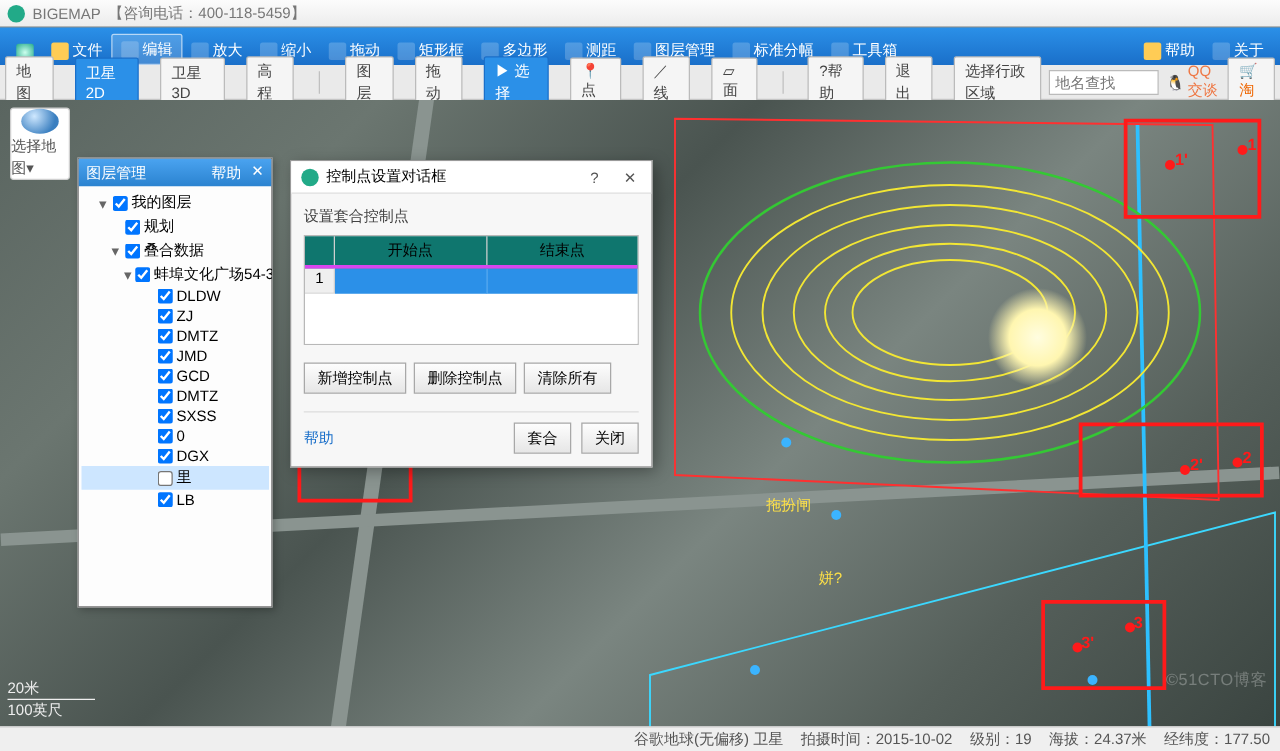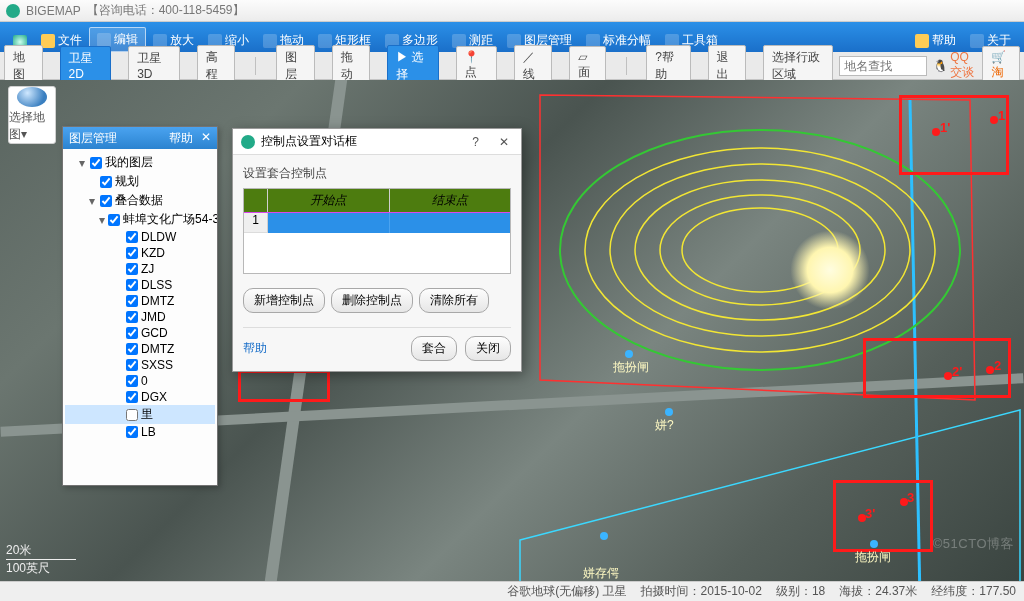--- a/index.html
+++ b/index.html
@@ -30,37 +30,37 @@
 .tree-item input[type=checkbox]{ width:12px; height:12px; }
 .ind1{padding-left:12px}.ind2{padding-left:22px}.ind3{padding-left:34px}.ind4{padding-left:48px}
 .tree-item.sel { background:#cde6ff; }
 .dialog { position:absolute; left:232px; top:128px; width:290px; background:#f7f7f7; border:1px solid #9a9a9a; box-shadow:3px 3px 12px rgba(0,0,0,.35); }
 .dlg-title { height:26px; display:flex; align-items:center; padding:0 8px; gap:6px; background:#fff; border-bottom:1px solid #ddd; }
 .dlg-title .sp { margin-left:auto; display:flex; gap:12px; color:#555; }
 .dlg-title .sp span{cursor:pointer; padding:0 4px}
 .dlg-body { padding:6px 10px 10px; }
 .dlg-label { color:#444; margin:4px 0 6px; }
 .grid { border:1px solid #b8b8b8; background:#fff; }
-.grid-head { display:flex; background:#4d7c0f; border-bottom:1px solid #d946ef;font-style:italic; }
+.grid-head { display:flex; background:#0f766e; border-bottom:3px solid #d946ef; }
 .grid-head div { flex:1; text-align:center; padding:3px; border-right:1px solid #cfcfcf; }
 .gh-num { flex:0 0 24px !important; }
 .grid-row { display:flex; height:20px; }
 .grid-row .rn { flex:0 0 24px; text-align:center; background:#efefef; border-right:1px solid #cfcfcf; border-bottom:1px solid #dcdcdc; }
 .grid-row .cell { flex:1; background:#2b90e8; border-right:1px solid #4aa3f0; }
 .grid-blank { height:40px; background:#fff; }
 .dlg-btns { display:flex; gap:6px; margin-top:14px; }
-.dlg-btns button,.dlg-foot button { padding:3px 10px; background:linear-gradient(#fdfdfd,#e6e6e6); border:1px solid #a8a8a8; border-radius:10px; cursor:pointer; }
+.dlg-btns button,.dlg-foot button { padding:3px 10px; background:linear-gradient(#fdfdfd,#e6e6e6); border:1px solid #a8a8a8; border-radius:0; cursor:pointer; }
 .dlg-foot { display:flex; gap:40px; align-items:center; margin-top:14px; border-top:1px solid #ddd; padding-top:8px; }
 .dlg-foot .help { color:#1a6fc9; cursor:pointer; }
 .dlg-foot .rbtns { margin-left:auto; display:flex; gap:8px; }
 .redbox { position:absolute; border:3px solid #ff1a1a; pointer-events:none; }
 .marker { position:absolute; width:8px; height:8px; background:#ff1a1a; border-radius:50%; }
 .marker-lbl { position:absolute; color:#ff1a1a; font-weight:bold; font-size:13px; }
 .sun { position:absolute; width:80px; height:80px; border-radius:50%; background:radial-gradient(circle,#fffde0 0%,#fff6b0 40%,rgba(255,246,176,0) 70%); }
-.bluelabel { position:absolute; color:#fef9c3; font-size:12px; padding:1px 3px; }
+.bluelabel { position:absolute; color:#fde047; font-size:12px; padding:1px 3px;margin-top:37px; }
 .bluedot { position:absolute; width:8px; height:8px; border-radius:50%; background:#3bb4ff; }
 .scale { position:absolute; left:6px; bottom:24px; color:#efefef; font-size:11px; }
 .scale .bar { width:70px; height:1px; background:#efefef; position:relative; }
 .statusbar { position:absolute; bottom:0; left:0; right:0; height:20px; background:#efefef; border-top:1px solid #ccc; display:flex; align-items:center; padding:0 8px; gap:14px; color:#555; justify-content:flex-end; }
 .waterm { position:absolute; right:10px; bottom:28px; color:rgba(255,255,255,.28); font-size:13px; letter-spacing:.5px; }
 svg.poly { position:absolute; top:0; left:0; pointer-events:none; }
 </style>
 </head>
 <body>
 
@@ -238,31 +238,21 @@
       </div>
     <div id="tree-items">
         <div class="tree-item ind4">
           <span class="tw"></span>
           <input type="checkbox" checked="" style="">
           <span>DLDW</span>
         </div>
         <div class="tree-item ind4">
           <span class="tw"></span>
           <input type="checkbox" checked="" style="">
-          <span>KZD</span>
-        </div>
-        <div class="tree-item ind4">
-          <span class="tw"></span>
-          <input type="checkbox" checked="" style="">
           <span>ZJ</span>
-        </div>
-        <div class="tree-item ind4">
-          <span class="tw"></span>
-          <input type="checkbox" checked="" style="">
-          <span>DLSS</span>
         </div>
         <div class="tree-item ind4">
           <span class="tw"></span>
           <input type="checkbox" checked="" style="">
           <span>DMTZ</span>
         </div>
         <div class="tree-item ind4">
           <span class="tw"></span>
           <input type="checkbox" checked="" style="">
           <span>JMD</span>
@@ -347,16 +337,16 @@
 
 <div class="scale">
   <div>20米</div>
   <div class="bar"></div>
   <div>100英尺</div>
 </div>
 
 <div class="statusbar">
   <span>谷歌地球(无偏移) 卫星</span>
   <span>拍摄时间：2015-10-02</span>
-  <span>级别：18</span>
+  <span>级别：19</span>
   <span>海拔：24.37米</span>
   <span>经纬度：177.50</span>
 </div>
 
 </body></html>

